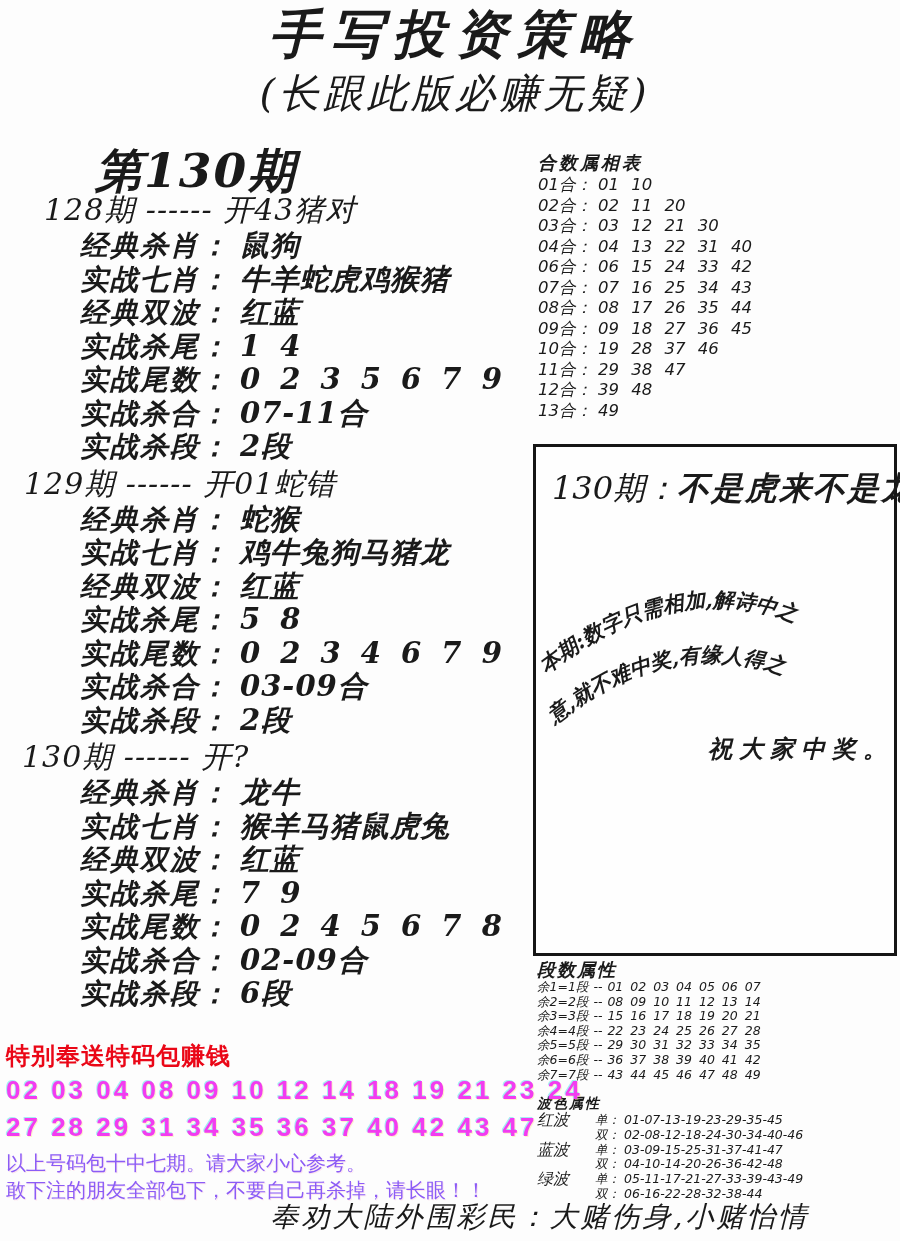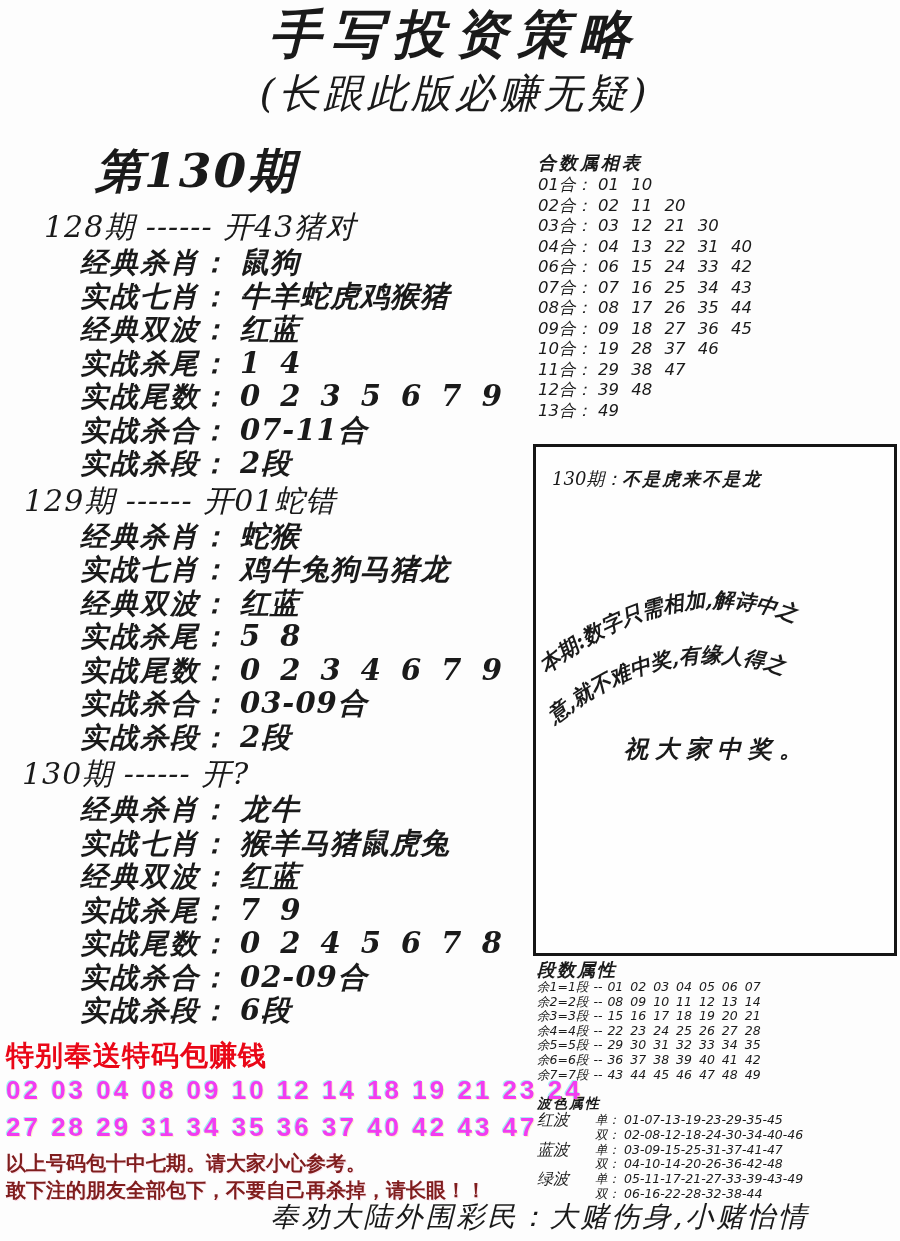--- a/index.html
+++ b/index.html
@@ -8,47 +8,47 @@
 
   
   .main-title{position:absolute;top:0px;left:0;right:0;text-align:center;
       font-size:52px;font-weight:700;font-style:italic;letter-spacing:10px;}
   .sub-title{position:absolute;top:66px;left:0;right:0;text-align:center;
       font-size:40px;font-style:italic;letter-spacing:4px;}
 
   
   .issue-heading{position:absolute;top:140px;left:95px;font-size:47px;font-weight:700;
       font-style:italic;letter-spacing:2px;}
-  .left-col{position:absolute;top:207px;left:18px;width:510px;}
+  .left-col{position:absolute;top:190px;left:18px;width:510px;}
   .period-header{font-size:30px;font-style:italic;line-height:39px;letter-spacing:1px;white-space:nowrap;}
   .p0 .period-header{padding-left:26px;}
   .p1 .period-header{padding-left:6px;}
   .p2 .period-header{padding-left:4px;}
   .period-row{display:grid;grid-template-columns:212px 1fr;column-gap:10px;line-height:33.5px;white-space:nowrap;}
   .period-row .lbl{font-size:28px;font-weight:700;font-style:italic;text-align:right;letter-spacing:2px;}
   .period-row .val{font-size:29px;font-style:italic;font-weight:600;letter-spacing:1px;word-spacing:8px;}
 
   
   .sum-table{position:absolute;left:538px;top:151px;width:360px;
       font-family:"DejaVu Sans","Liberation Sans",sans-serif;font-style:italic;}
   .sum-title{font-size:18px;font-weight:700;line-height:24px;letter-spacing:3px;
       font-family:"DejaVu Serif","Liberation Serif",serif;}
   .sum-row{font-size:16.5px;line-height:20.5px;white-space:nowrap;}
   .sum-row .nums{word-spacing:7px;padding-left:6px;}
 
   
   .tip-box{position:absolute;left:533px;top:444px;width:358px;height:506px;
       border:3px solid #151515;background:#fefefe;}
-  .tip-heading{margin:20px 0 0 16px;font-size:18px;white-space:nowrap;}
+  .tip-heading{margin:20px 0 0 16px;font-size:32px;white-space:nowrap;}
   .tip-heading .pfx{font-style:italic;}
   .tip-heading .txt{font-weight:700;font-style:italic;letter-spacing:2px;}
   .arc-svg{position:absolute;left:0px;top:55px;}
   .arc-text{font-size:21px;font-style:italic;font-weight:600;fill:#1a1a1a;
       font-family:"DejaVu Serif","Liberation Serif",serif;}
-  .blessing{position:absolute;top:286px;left:4px;right:0;text-align:center;
+  .blessing{position:absolute;top:286px;left:4px;right:0;text-align:right;
       font-size:24px;font-weight:700;font-style:italic;letter-spacing:7px;}
 
   
   .segment-table{position:absolute;left:537px;top:960px;width:360px;
       font-family:"DejaVu Sans","Liberation Sans",sans-serif;font-style:italic;}
   .seg-title{font-size:18px;font-weight:700;line-height:20px;letter-spacing:2px;
       font-family:"DejaVu Serif","Liberation Serif",serif;}
   .seg-row{font-size:12.5px;line-height:14.6px;white-space:nowrap;}
   .seg-row .dash{margin:0 5px;}
   .seg-row .nums{word-spacing:3px;}
@@ -59,24 +59,24 @@
   .wave-title{font-size:14px;font-weight:700;line-height:19px;letter-spacing:2px;
       font-family:"DejaVu Serif","Liberation Serif",serif;}
   .wave-group{display:grid;grid-template-columns:58px 1fr;}
   .wave-name{font-size:16px;line-height:14.8px;align-self:start;font-family:Liberation Serif, serif;}
   .wave-line{font-size:12.5px;line-height:14.8px;white-space:nowrap;}
   .wave-line .wlbl{margin-right:4px;}
 
   
   .special{position:absolute;left:6px;top:1040px;width:528px;
       font-family:"Liberation Sans","DejaVu Sans",sans-serif;}
-  .special-heading{color:#ea0717;font-size:28px;font-weight:700;letter-spacing:1px;line-height:32px;}
+  .special-heading{color:#ea0717;font-size:24px;font-weight:700;letter-spacing:1px;line-height:32px;}
   .special-nums{color:#f23cf0;font-size:26px;font-weight:700;letter-spacing:3px;line-height:37px;
       text-shadow:-1px -1px 0 rgba(0,210,225,.35),1px 1px 0 rgba(255,215,120,.35);white-space:nowrap;}
-  .special-note{color:#7f1d1d;font-size:20px;font-weight:700;line-height:27px;white-space:nowrap;
+  .special-note{color:#8b5cf6;font-size:20px;font-weight:400;line-height:27px;white-space:nowrap;
       text-shadow:1px 1px 0 rgba(255,160,200,.25);}
   .special-note.first{margin-top:4px;}
 
   
   .footer-line{position:absolute;top:1198px;left:170px;right:0;text-align:center;
       font-size:28px;font-style:italic;letter-spacing:3px;white-space:nowrap;}
 </style>
 </head>
 <body>
 

